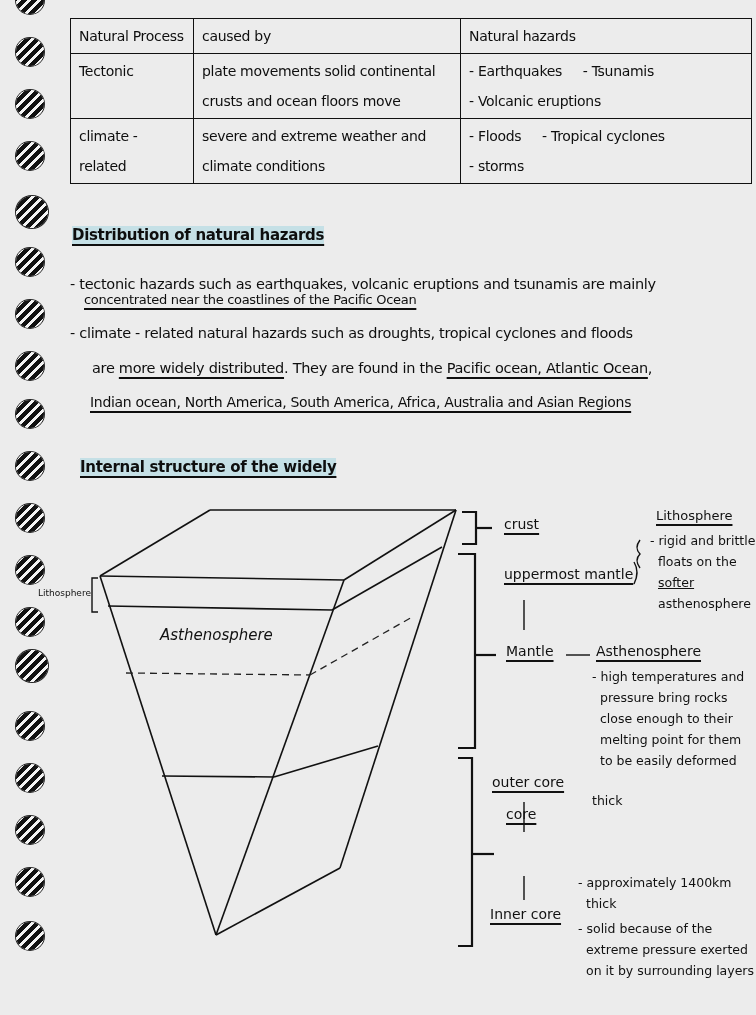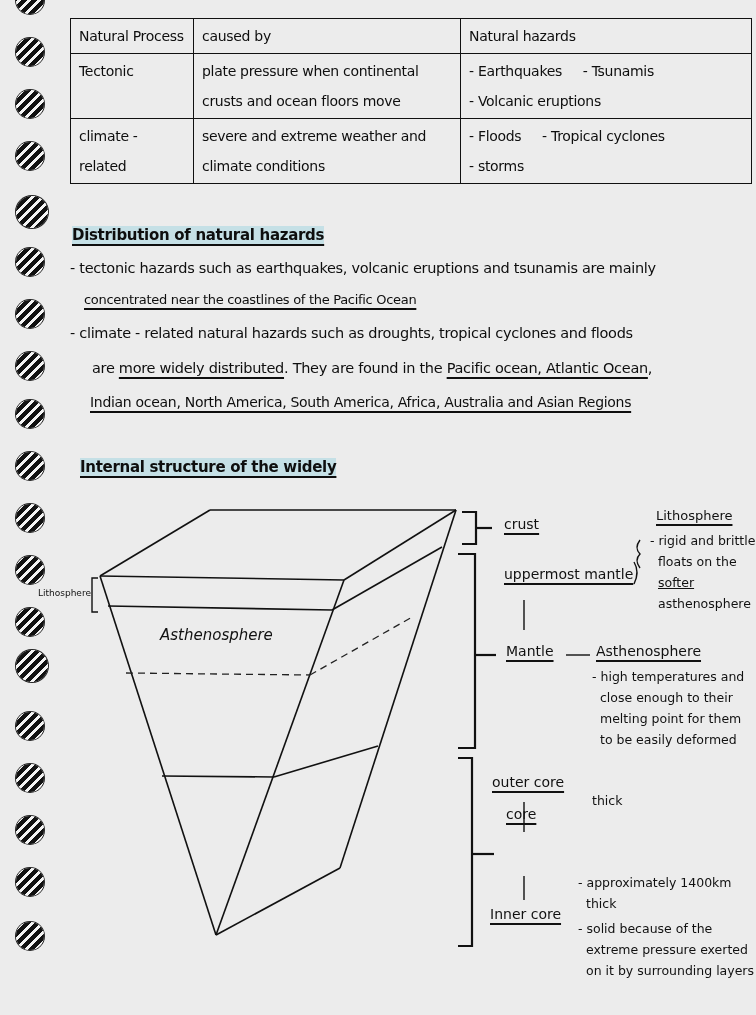--- a/index.html
+++ b/index.html
@@ -51,21 +51,21 @@
 <table class="hz hw">
   <tbody>
       <tr>
     <td style="width:106px;">Natural Process</td>
     <td style="width:250px;">caused by</td>
     <td>Natural hazards</td>
   </tr>
   <tr>
     <td>Tectonic</td>
     <td>
-      <div>plate pressure when continental</div>
+      <div>plate movements solid continental</div>
       <div>crusts and ocean floors move</div>
     </td>
     <td>
       <div style="white-space:pre;">- Earthquakes     - Tsunamis</div>
       <div>- Volcanic eruptions</div>
     </td>
   </tr>
   <tr>
     <td>
       <div>climate -</div>
@@ -79,21 +79,21 @@
       <div style="white-space:pre;">- Floods     - Tropical cyclones</div>
       <div>- storms</div>
     </td>
   </tr>
 </tbody>
   </table>
 
 <div class="line hw heading u" style="left:72px; top:226px;">
   <span class="hl">Distribution of natural hazards</span>
 </div>
-<div class="line hw" style="left:70px; top:260px; font-size:14.5px;">- tectonic hazards such as earthquakes, volcanic eruptions and tsunamis are mainly</div>
+<div class="line hw" style="left:70px; top:276px; font-size:14.5px;">- tectonic hazards such as earthquakes, volcanic eruptions and tsunamis are mainly</div>
 <div class="line hw u" style="left:84px; top:292px; font-size:13px;">concentrated near the coastlines of the Pacific Ocean</div>
 
 <div class="line hw" style="left:70px; top:325px; font-size:14.5px;">- climate - related natural hazards such as droughts, tropical cyclones and floods</div>
 <div class="line hw" style="left:92px; top:360px; font-size:14.5px;">
   <span>are </span><span class="u">more widely distributed</span><span>. They are found in the </span><span class="u">Pacific ocean, Atlantic Ocean</span><span>,</span>
 </div>
 <div class="line hw u" style="left:90px; top:394px; font-size:14px;">Indian ocean, North America, South America, Africa, Australia and Asian Regions</div>
 
 <div class="line hw heading u" style="left:80px; top:458px;">
   <span class="hl">Internal structure of the widely</span>
@@ -162,20 +162,21 @@
 <div class="lbl u" style="left:656px; top:508px; font-size:13px;">Lithosphere</div>
 <div class="lbl small" style="left:650px; top:530px;">
   <div>- rigid and brittle</div>
   <div style="padding-left:8px;">floats on the</div>
   <div style="padding-left:8px;text-decoration:underline;">softer</div>
   <div style="padding-left:8px;">asthenosphere</div>
 </div>
 
 <div class="lbl small" style="left:592px; top:666px;">
   <div>- high temperatures and</div>
+  <div style="padding-left:8px;">pressure bring rocks</div>
   <div style="padding-left:8px;">close enough to their</div>
   <div style="padding-left:8px;">melting point for them</div>
   <div style="padding-left:8px;">to be easily deformed</div>
 </div>
 
 <div class="lbl small" style="left:584px; top:790px;">
   <div style="padding-left:8px;">thick</div>
 </div>
 
 <div class="lbl small" style="left:578px; top:872px;">

